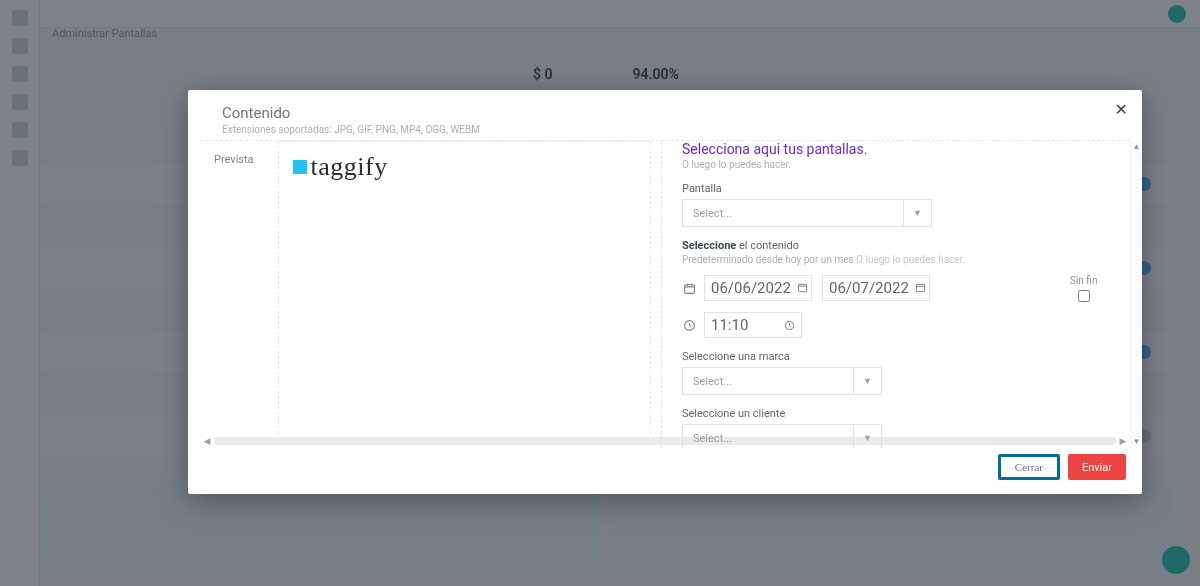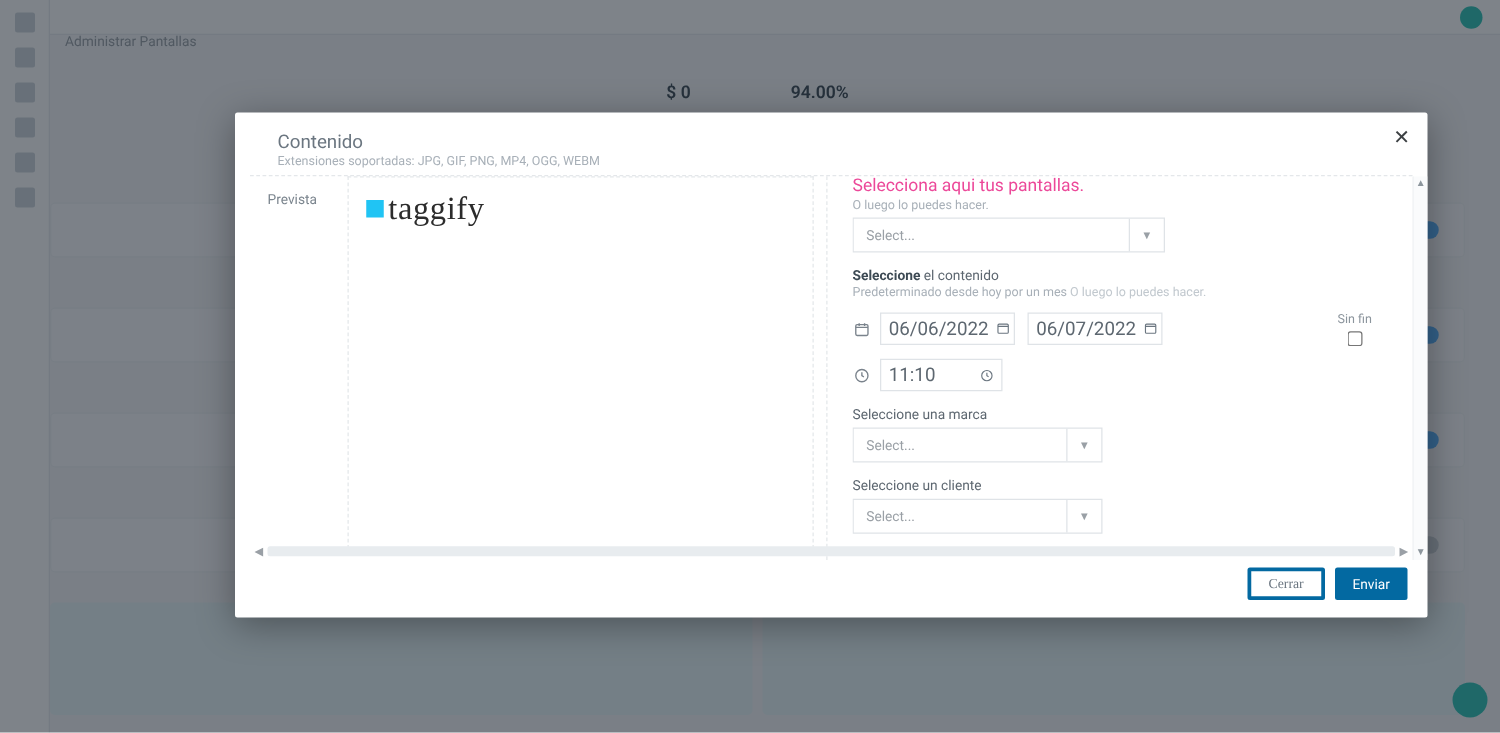--- a/index.html
+++ b/index.html
@@ -39,21 +39,21 @@
   .scroll-arrow { width:14px; text-align:center; font-size:9px; color:#9aa0a6; }
   .scroll-bar { flex:1; height:8px; background:#e8ecef; border-radius:2px; }
 
   .form-col { flex:1; padding:12px 0 12px 20px; position:relative; margin-right:-12px; overflow:hidden; }
   .form-col .inner { position:absolute; left:20px; right:18px; top:0; bottom:0; overflow:hidden;}
   .form-scrollbar { position:absolute; right:0; top:0; bottom:0; width:12px; background:#fafbfc; border-left:1px solid #f0f2f4;}
   .form-scrollbar .arrow{font-size:8px;color:#8d969d;text-align:center;line-height:12px;}
   .form-scrollbar .arrow.up{position:absolute;top:0;left:0;right:0;height:12px;}
   .form-scrollbar .arrow.dn{position:absolute;bottom:0;left:0;right:0;height:12px;}
 
-  .section-title { font-size:14px; color:#ec4899; }
+  .section-title { font-size:14px; color:#6d28d9; }
   .section-sub { font-size:10px; color:#a8b0b8; margin-top:2px; }
   .label { font-size:11px; color:#5d6770; margin-top:12px; }
   .label strong { color:#3d4a54; }
   .combo { margin-top:4px; width:250px; height:28px; border:1px solid #dfe3e7; display:flex; align-items:center; }
   .combo.big { width:200px; }
   .combo-text { flex:1; padding:0 10px; font-size:11px; color:#9aa0a6; }
   .combo-btn { width:28px;height:100%; border-left:1px solid #dfe3e7; display:flex;align-items:center;justify-content:center; }
   .chev { font-size:9px; color:#9aa0a6; }
 
   .date-row { display:flex; gap:20px; align-items:flex-start; margin-top:10px; }
@@ -64,21 +64,21 @@
   .date-input .cal{width:12px;height:12px;color:#6b7680;font-size:11px; }
   .endless { display:flex; flex-direction:column; align-items:center; gap:4px; font-size:10px; color:#8c959d; margin-left: 120px;}
   .endless input[type="checkbox"]{ width:12px;height:12px; }
 
   .time-field .date-input { width:98px; }
   .time-field .clk { font-size:11px; color:#6b7680; }
 
   .modal-footer { position:absolute; right:16px; bottom:14px; display:flex; gap:8px; }
   .btn { height:26px; padding:0 14px; font-size:11px; border-radius:2px; display:flex; align-items:center; cursor:pointer; }
   .btn.secondary { background:#fff; border:3px solid #0369a1; color:#6b7680;font-family:Liberation Serif, serif; }
-  .btn.primary { background:#0369a1; color:#fff; }
+  .btn.primary { background:#ef4444; color:#fff; }
 
   svg { display:block; }
 </style>
 </head>
 <body>
 
 <div class="bg-page">
   <div class="bg-sidebar">
     <div class="icon"></div>
     <div class="icon"></div>
@@ -148,20 +148,21 @@
         <div class="scroll-bar"></div>
         <div class="scroll-arrow">▶</div>
       </div>
     </div>
 
     <div class="form-col">
       <div class="inner">
         <div class="section-title">Selecciona aqui tus pantallas.</div>
         <div class="section-sub">O luego lo puedes hacer.</div>
 
+        <div class="label">Pantalla</div>
         <div class="combo">
           <div class="combo-text">Select...</div>
           <div class="combo-btn">
               <span class="chev">▼</span>
             </div>
         </div>
 
         <div class="label">
           <strong>Seleccione</strong><span> el contenido</span>
         </div>

